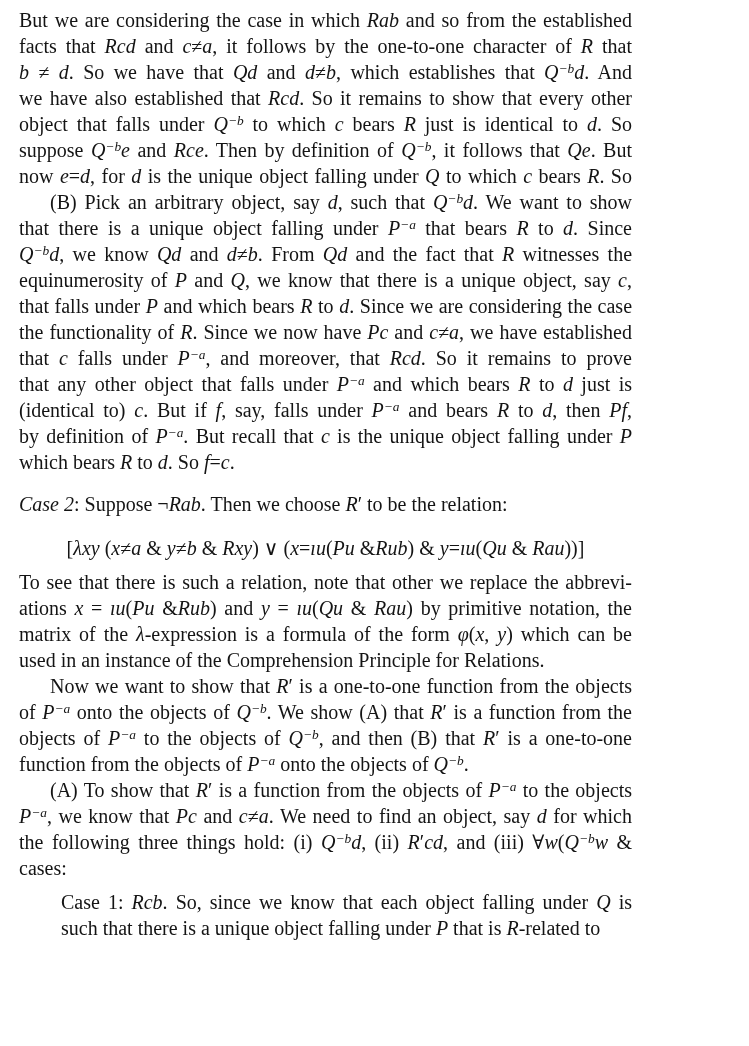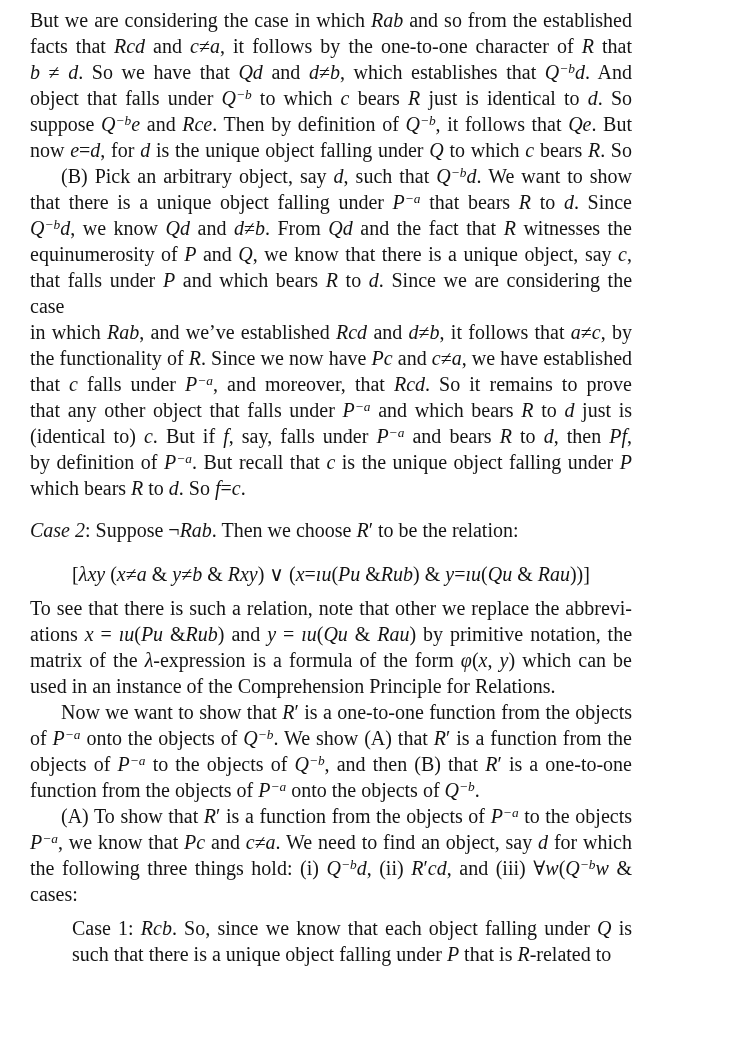--- a/index.html
+++ b/index.html
@@ -6,21 +6,21 @@
   body {
     width: 749px;
     height: 1046px;
     background: #ffffff;
     overflow: hidden;
   }
   .page {
     box-sizing: border-box;
     width: 659px;
     height: 1046px;
-    padding: 7px 27px 0 30px;
+    padding: 7px 27px 0 19px;
     color: #141414;
     font-family: "Liberation Serif", "DejaVu Serif", serif;
     font-size: 20px;
     line-height: 26px;
   }
   .block { margin: 0; }
   .line {
     text-align: justify;
     text-align-last: justify;
     white-space: normal;
@@ -50,31 +50,31 @@
 </style>
 </head>
 <body>
 
 <div class="page">
   <div style="color: rgb(20, 20, 20);">
       <div class="block para">
         <div class="line">But we are considering the case in which <i>Rab</i> and so from the established</div>
         <div class="line">facts that <i>Rcd</i> and <i>c</i>≠<i>a</i>, it follows by the one-to-one character of <i>R</i> that</div>
         <div class="line"><i>b</i> ≠ <i>d</i>.  So we have that <i>Qd</i> and <i>d</i>≠<i>b</i>, which establishes that <i>Q<sup>−b</sup>d</i>.  And</div>
+        <div class="line">we have also established that <i>Rcd</i>. So it remains to show that every other</div>
         <div class="line">object that falls under <i>Q<sup>−b</sup></i> to which <i>c</i> bears <i>R</i> just is identical to <i>d</i>.  So</div>
         <div class="line">suppose <i>Q<sup>−b</sup>e</i> and <i>Rce</i>. Then by definition of <i>Q<sup>−b</sup></i>, it follows that <i>Qe</i>.  But</div>
         <div class="line">now <i>e</i>=<i>d</i>, for <i>d</i> is the unique object falling under <i>Q</i> to which <i>c</i> bears <i>R</i>. So</div>
       </div>
       <div class="block para">
         <div class="line indent">(B) Pick an arbitrary object, say <i>d</i>, such that <i>Q<sup>−b</sup>d</i>.  We want to show</div>
         <div class="line">that there is a unique object falling under <i>P<sup>−a</sup></i> that bears <i>R</i> to <i>d</i>.  Since</div>
         <div class="line"><i>Q<sup>−b</sup>d</i>, we know <i>Qd</i> and <i>d</i>≠<i>b</i>. From <i>Qd</i> and the fact that <i>R</i> witnesses the</div>
         <div class="line">equinumerosity of <i>P</i> and <i>Q</i>, we know that there is a unique object, say <i>c</i>,</div>
         <div class="line">that falls under <i>P</i> and which bears <i>R</i> to <i>d</i>. Since we are considering the case</div>
-        <div class="line">in which <i>Rab</i>, and we’ve established <i>Rcd</i> and <i>d</i>≠<i>b</i>, it follows that <i>a</i>≠<i>c</i>, by</div>
         <div class="line">the functionality of <i>R</i>. Since we now have <i>Pc</i> and <i>c</i>≠<i>a</i>, we have established</div>
         <div class="line">that <i>c</i> falls under <i>P<sup>−a</sup></i>, and moreover, that <i>Rcd</i>.  So it remains to prove</div>
         <div class="line">that any other object that falls under <i>P<sup>−a</sup></i> and which bears <i>R</i> to <i>d</i> just is</div>
         <div class="line">(identical to) <i>c</i>.  But if <i>f</i>, say, falls under <i>P<sup>−a</sup></i> and bears <i>R</i> to <i>d</i>, then <i>Pf</i>,</div>
         <div class="line">by definition of <i>P<sup>−a</sup></i>.  But recall that <i>c</i> is the unique object falling under <i>P</i></div>
         <div class="line last">which bears <i>R</i> to <i>d</i>. So <i>f</i>=<i>c</i>.</div>
       </div>
       <div class="block para" style="margin-top: 16px;">
         <div class="line last"><i>Case 2</i>:  Suppose ¬<i>Rab</i>.  Then we choose <i>R</i>′ to be the relation:</div>
       </div>

